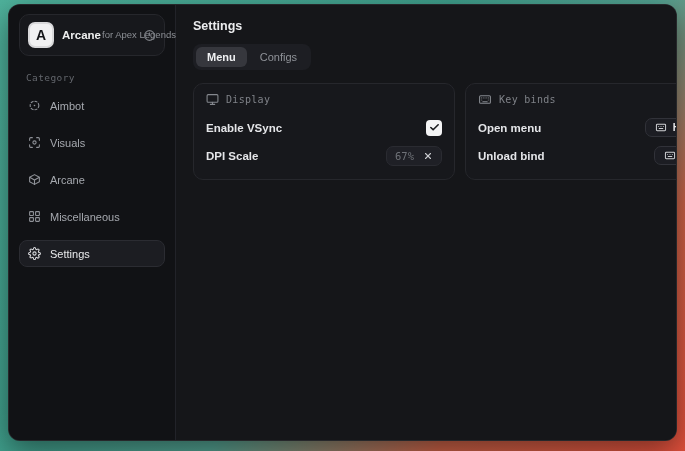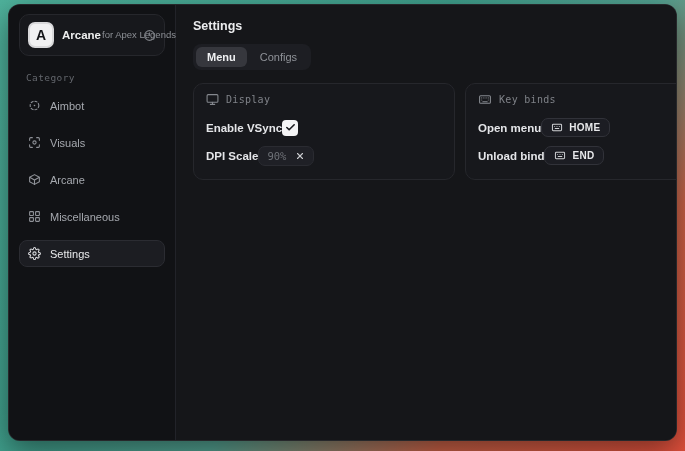--- a/index.html
+++ b/index.html
@@ -74,21 +74,21 @@
     width:262px; background:#17181c; border:1px solid #26272c;
     border-radius:10px; padding:9px 12px 11px;
   }
   .card-header {
     display:flex; align-items:center; gap:7px; color:#7f8288;
     font-family:"DejaVu Sans Mono", monospace; font-size:10px;
     letter-spacing:0.3px; margin-bottom:9px;
   }
   .card-header .card-icon { display:flex; color:#85888e; }
   .row {
-    display:flex; align-items:center; justify-content:flex-start;
+    display:flex; align-items:center; justify-content:space-between;
     min-height:25px; margin-top:3px;
   }
   .row-label { font-size:11.5px; font-weight:600; color:#e4e5e8; }
   .checkbox {
     width:16px; height:16px; background:#f4f4f5; border-radius:4px;
     display:flex; align-items:center; justify-content:center; color:#1b1c20;
     cursor:pointer;
   }
   .dpi-input {
     display:flex; align-items:center; gap:9px;
@@ -225,21 +225,21 @@
             <span class="checkbox">
               <svg width="11" height="11" viewBox="0 0 24 24" fill="none" stroke="currentColor" stroke-width="3.5" stroke-linecap="round" stroke-linejoin="round">
                 <path d="M20 6L9 17l-5-5"></path>
               </svg>
             </span>
           </div>
 
           <div class="row">
             <span class="row-label">DPI Scale</span>
             <span class="dpi-input">
-              <span class="dpi-value">90%</span>
+              <span class="dpi-value">67%</span>
               <span class="dpi-clear">
                 <svg width="10" height="10" viewBox="0 0 24 24" fill="none" stroke="currentColor" stroke-width="2.6" stroke-linecap="round">
                   <line x1="18" y1="6" x2="6" y2="18"></line>
                     <line x1="6" y1="6" x2="18" y2="18"></line>
                 </svg>
               </span>
             </span>
           </div>
         </div>
 

